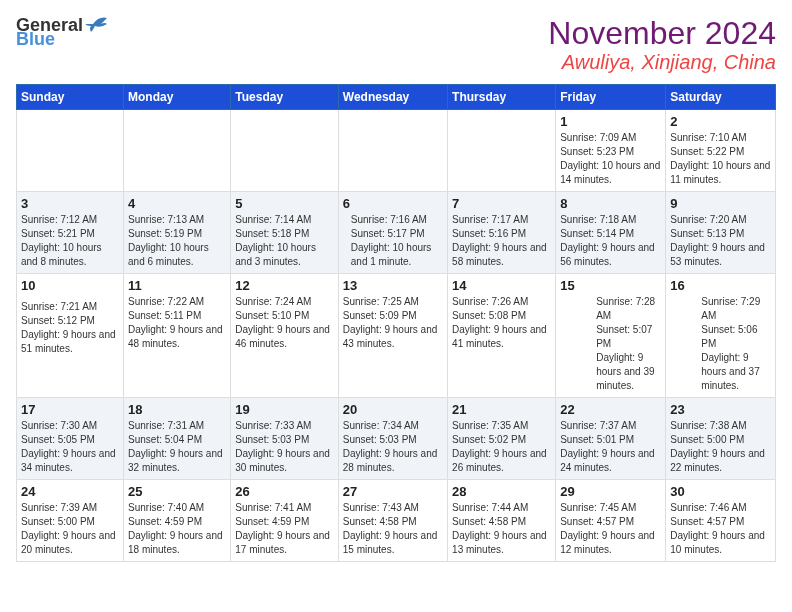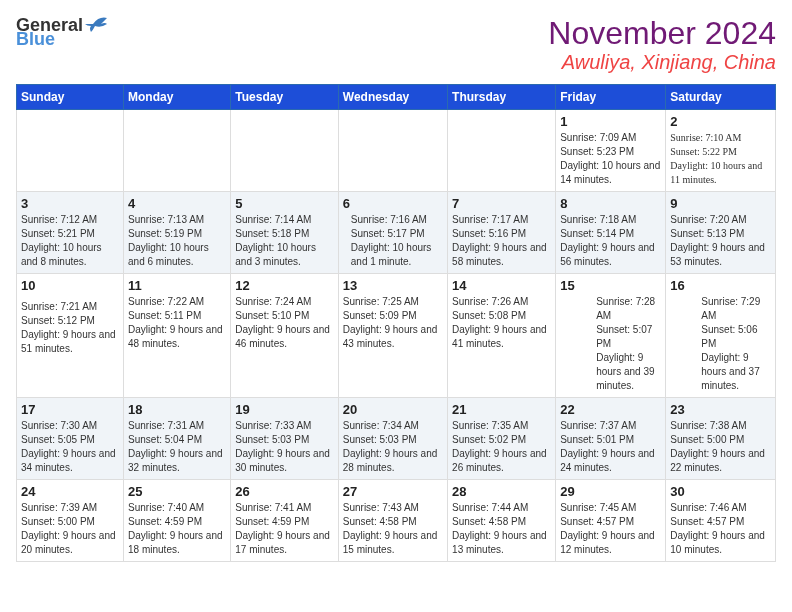--- a/index.html
+++ b/index.html
@@ -139,21 +139,21 @@
           <td class="empty-cell"></td>
           <td class="empty-cell"></td>
           <td>
             <span class="day-number">1</span>
             <div class="day-info" style="white-space: pre-line;">Sunrise: 7:09 AM
 Sunset: 5:23 PM
 Daylight: 10 hours and 14 minutes.</div>
           </td>
           <td>
             <span class="day-number">2</span>
-            <div class="day-info" style="white-space: pre-line; font-family: Liberation Serif, serif;">Sunrise: 7:10 AM
+            <div class="day-info" style="white-space: pre-line;">Sunrise: 7:10 AM
 Sunset: 5:22 PM
 Daylight: 10 hours and 11 minutes.</div>
           </td>
         </tr>
         <tr>
           <td>
             <span class="day-number">3</span>
             <div class="day-info" style="white-space: pre-line;">Sunrise: 7:12 AM
 Sunset: 5:21 PM
 Daylight: 10 hours and 8 minutes.</div>

